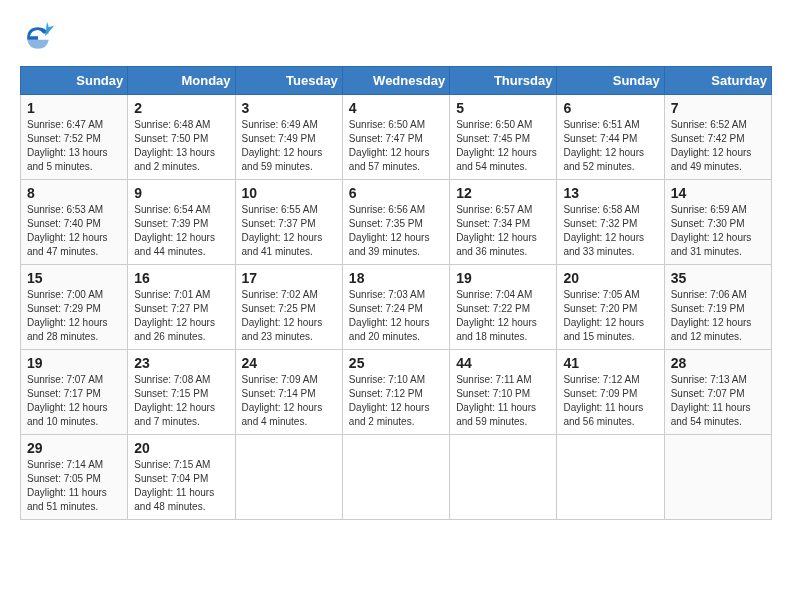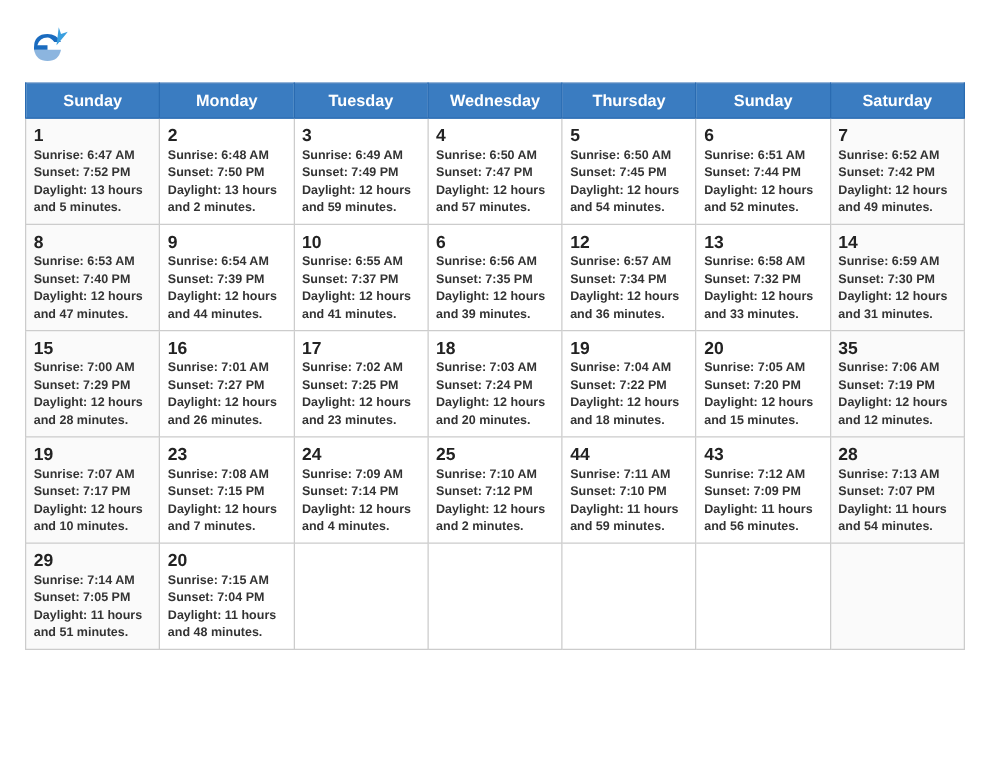--- a/index.html
+++ b/index.html
@@ -46,21 +46,21 @@
     }
     table {
       width: 100%;
       border-collapse: collapse;
       font-size: 11px;
     }
     thead tr th {
       background-color: #3a7cc1;
       color: white;
       padding: 6px 4px;
-      text-align: center;
+      text-align: right;
       font-size: 13px;
       font-weight: bold;
       border: 1px solid #2a6bb1;
     }
     tbody tr td {
       border: 1px solid #ccc;
       vertical-align: top;
       padding: 5px 6px;
       width: 14.28%;
       min-height: 80px;
@@ -73,21 +73,20 @@
       font-size: 14px;
       font-weight: bold;
       color: #222;
       display: block;
       margin-bottom: 2px;
     }
     .day-detail {
       font-size: 10px;
       color: #333;
       line-height: 1.4;
-      font-weight: bold;
     }
     td.empty {
       background: #f5f5f5;
     }
     tbody tr td:last-child, tbody tr td:first-child {
       background: #fafafa;
     }
   </style>
 </head>
 <body>
@@ -228,21 +227,21 @@
         </td>
         <td>
           <span class="day-number">25</span>
           <div class="day-detail">Sunrise: 7:10 AM<br>Sunset: 7:12 PM<br>Daylight: 12 hours<br>and 2 minutes.</div>
         </td>
         <td>
           <span class="day-number">44</span>
           <div class="day-detail">Sunrise: 7:11 AM<br>Sunset: 7:10 PM<br>Daylight: 11 hours<br>and 59 minutes.</div>
         </td>
         <td>
-          <span class="day-number">43</span>
+          <span class="day-number">41</span>
           <div class="day-detail">Sunrise: 7:12 AM<br>Sunset: 7:09 PM<br>Daylight: 11 hours<br>and 56 minutes.</div>
         </td>
         <td>
           <span class="day-number">28</span>
           <div class="day-detail">Sunrise: 7:13 AM<br>Sunset: 7:07 PM<br>Daylight: 11 hours<br>and 54 minutes.</div>
         </td>
       </tr>
       <tr>
         <td>
           <span class="day-number">29</span>

